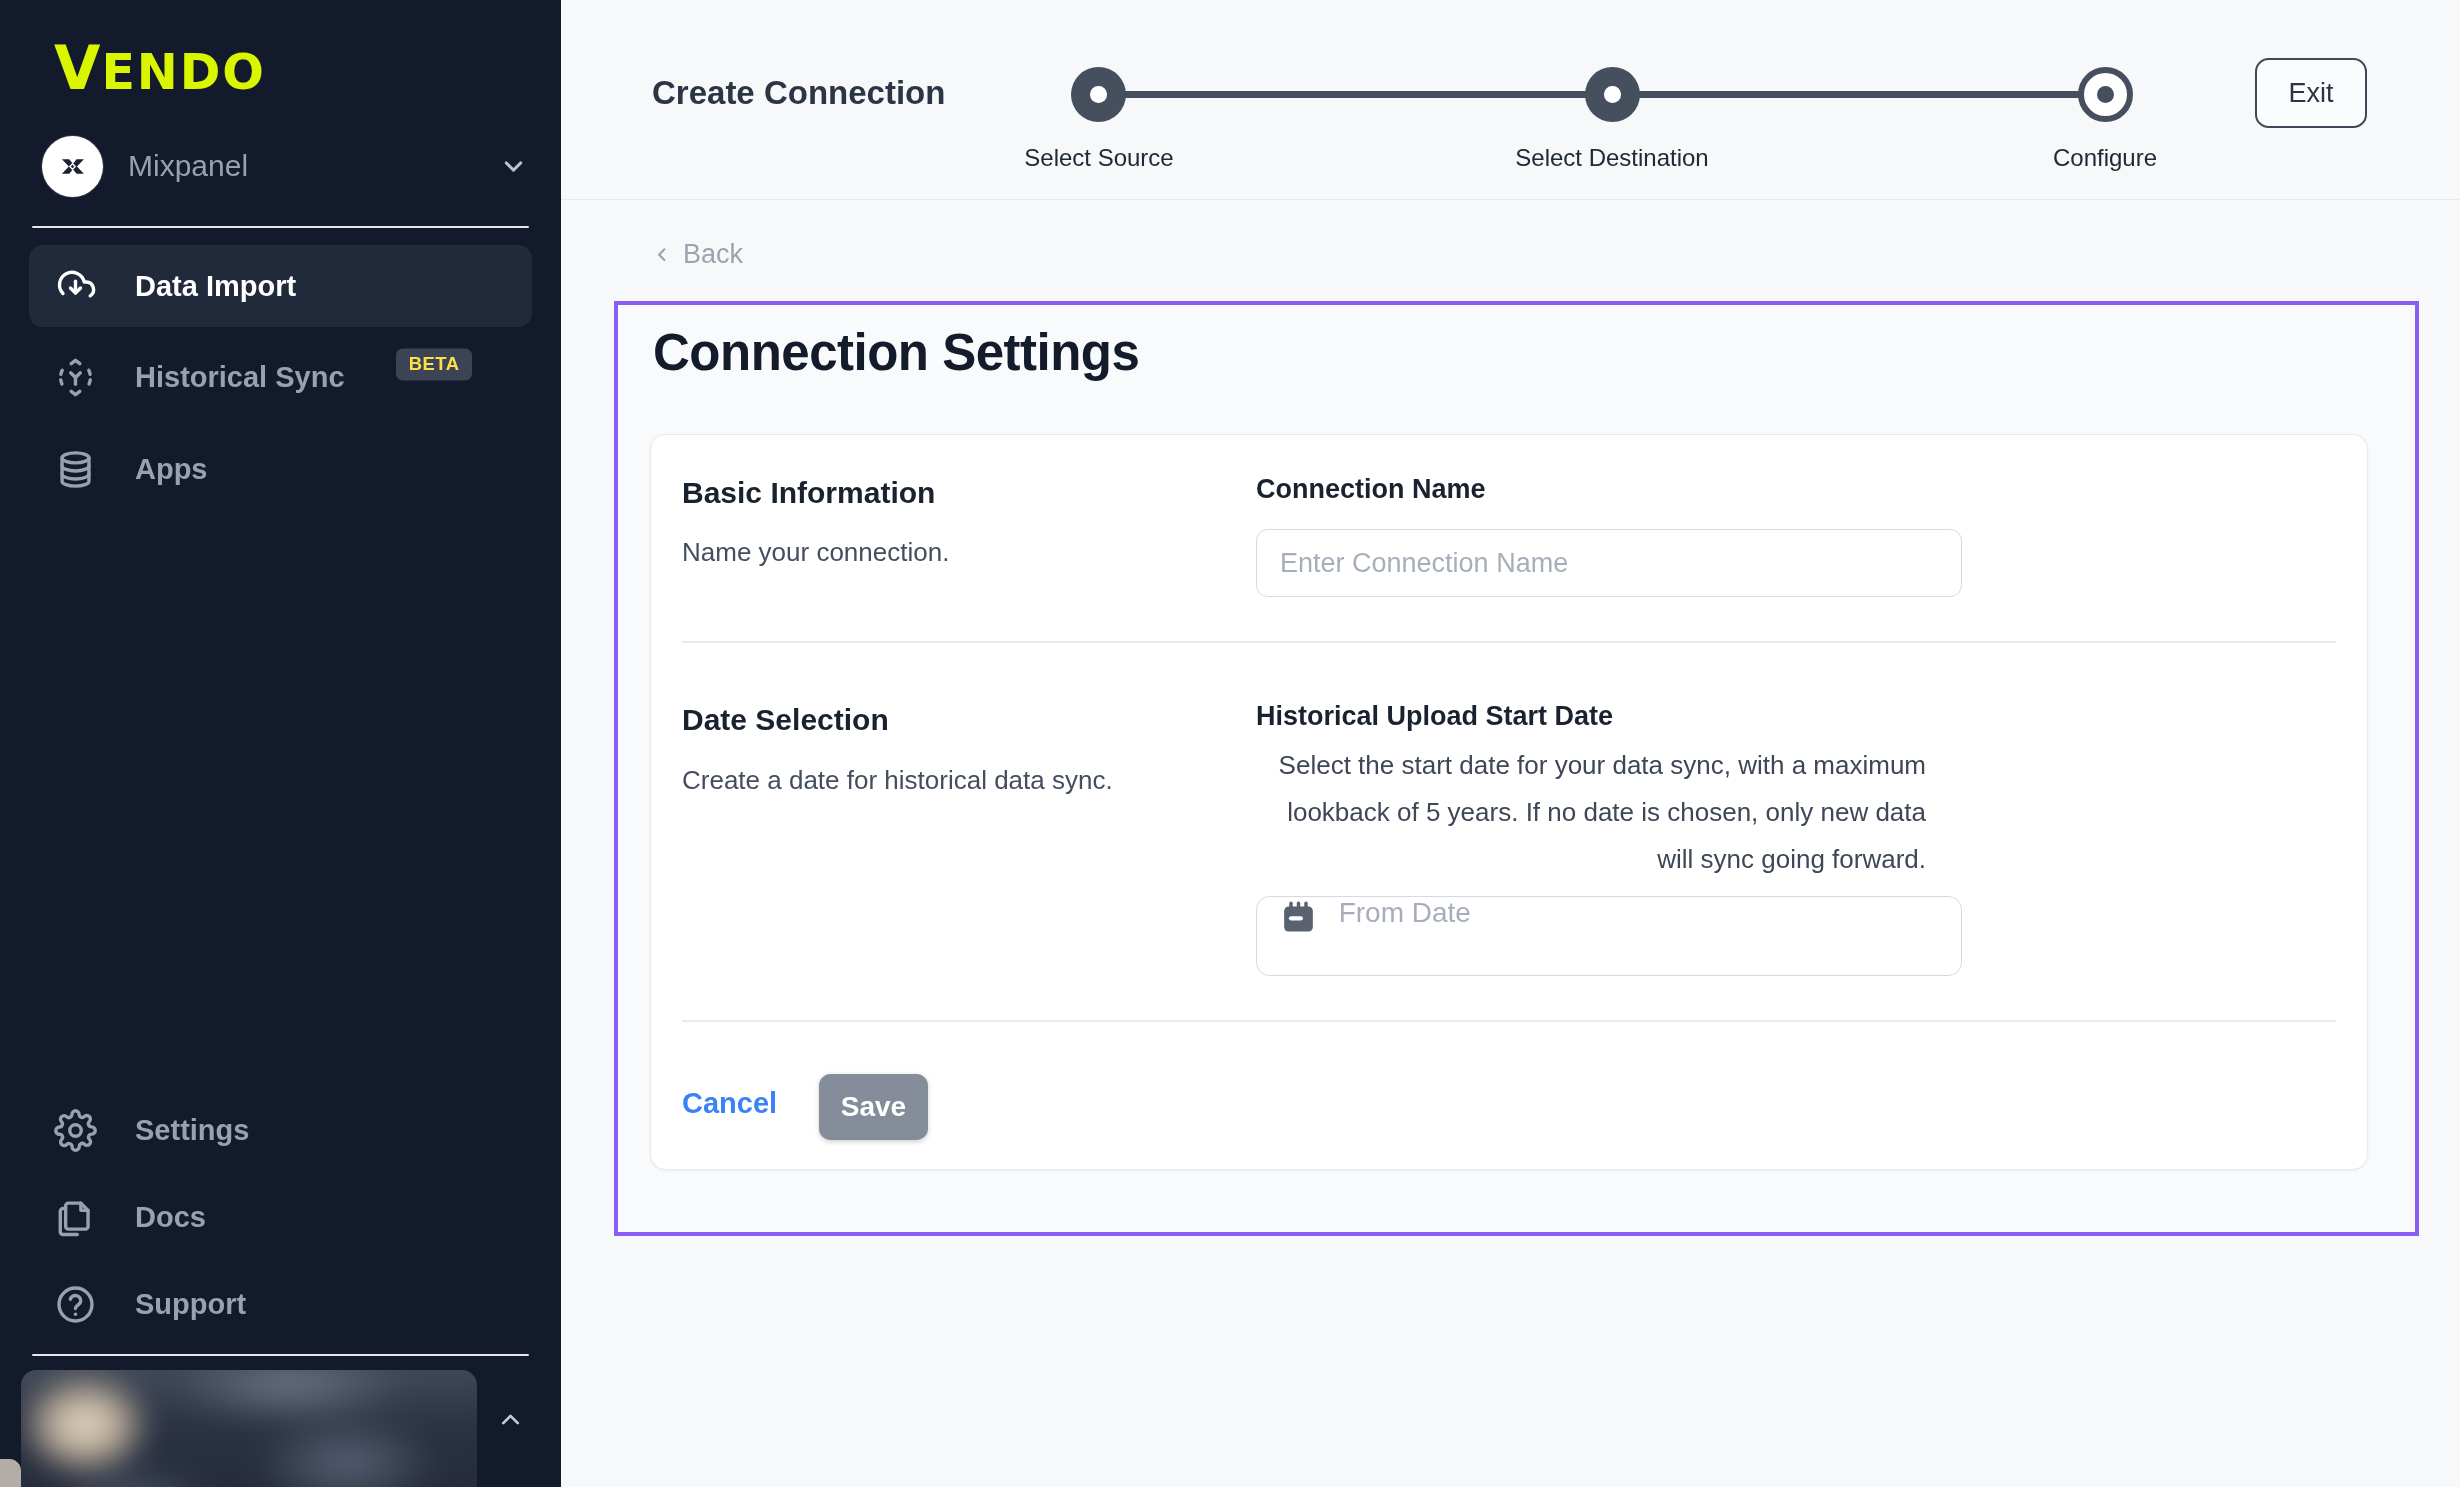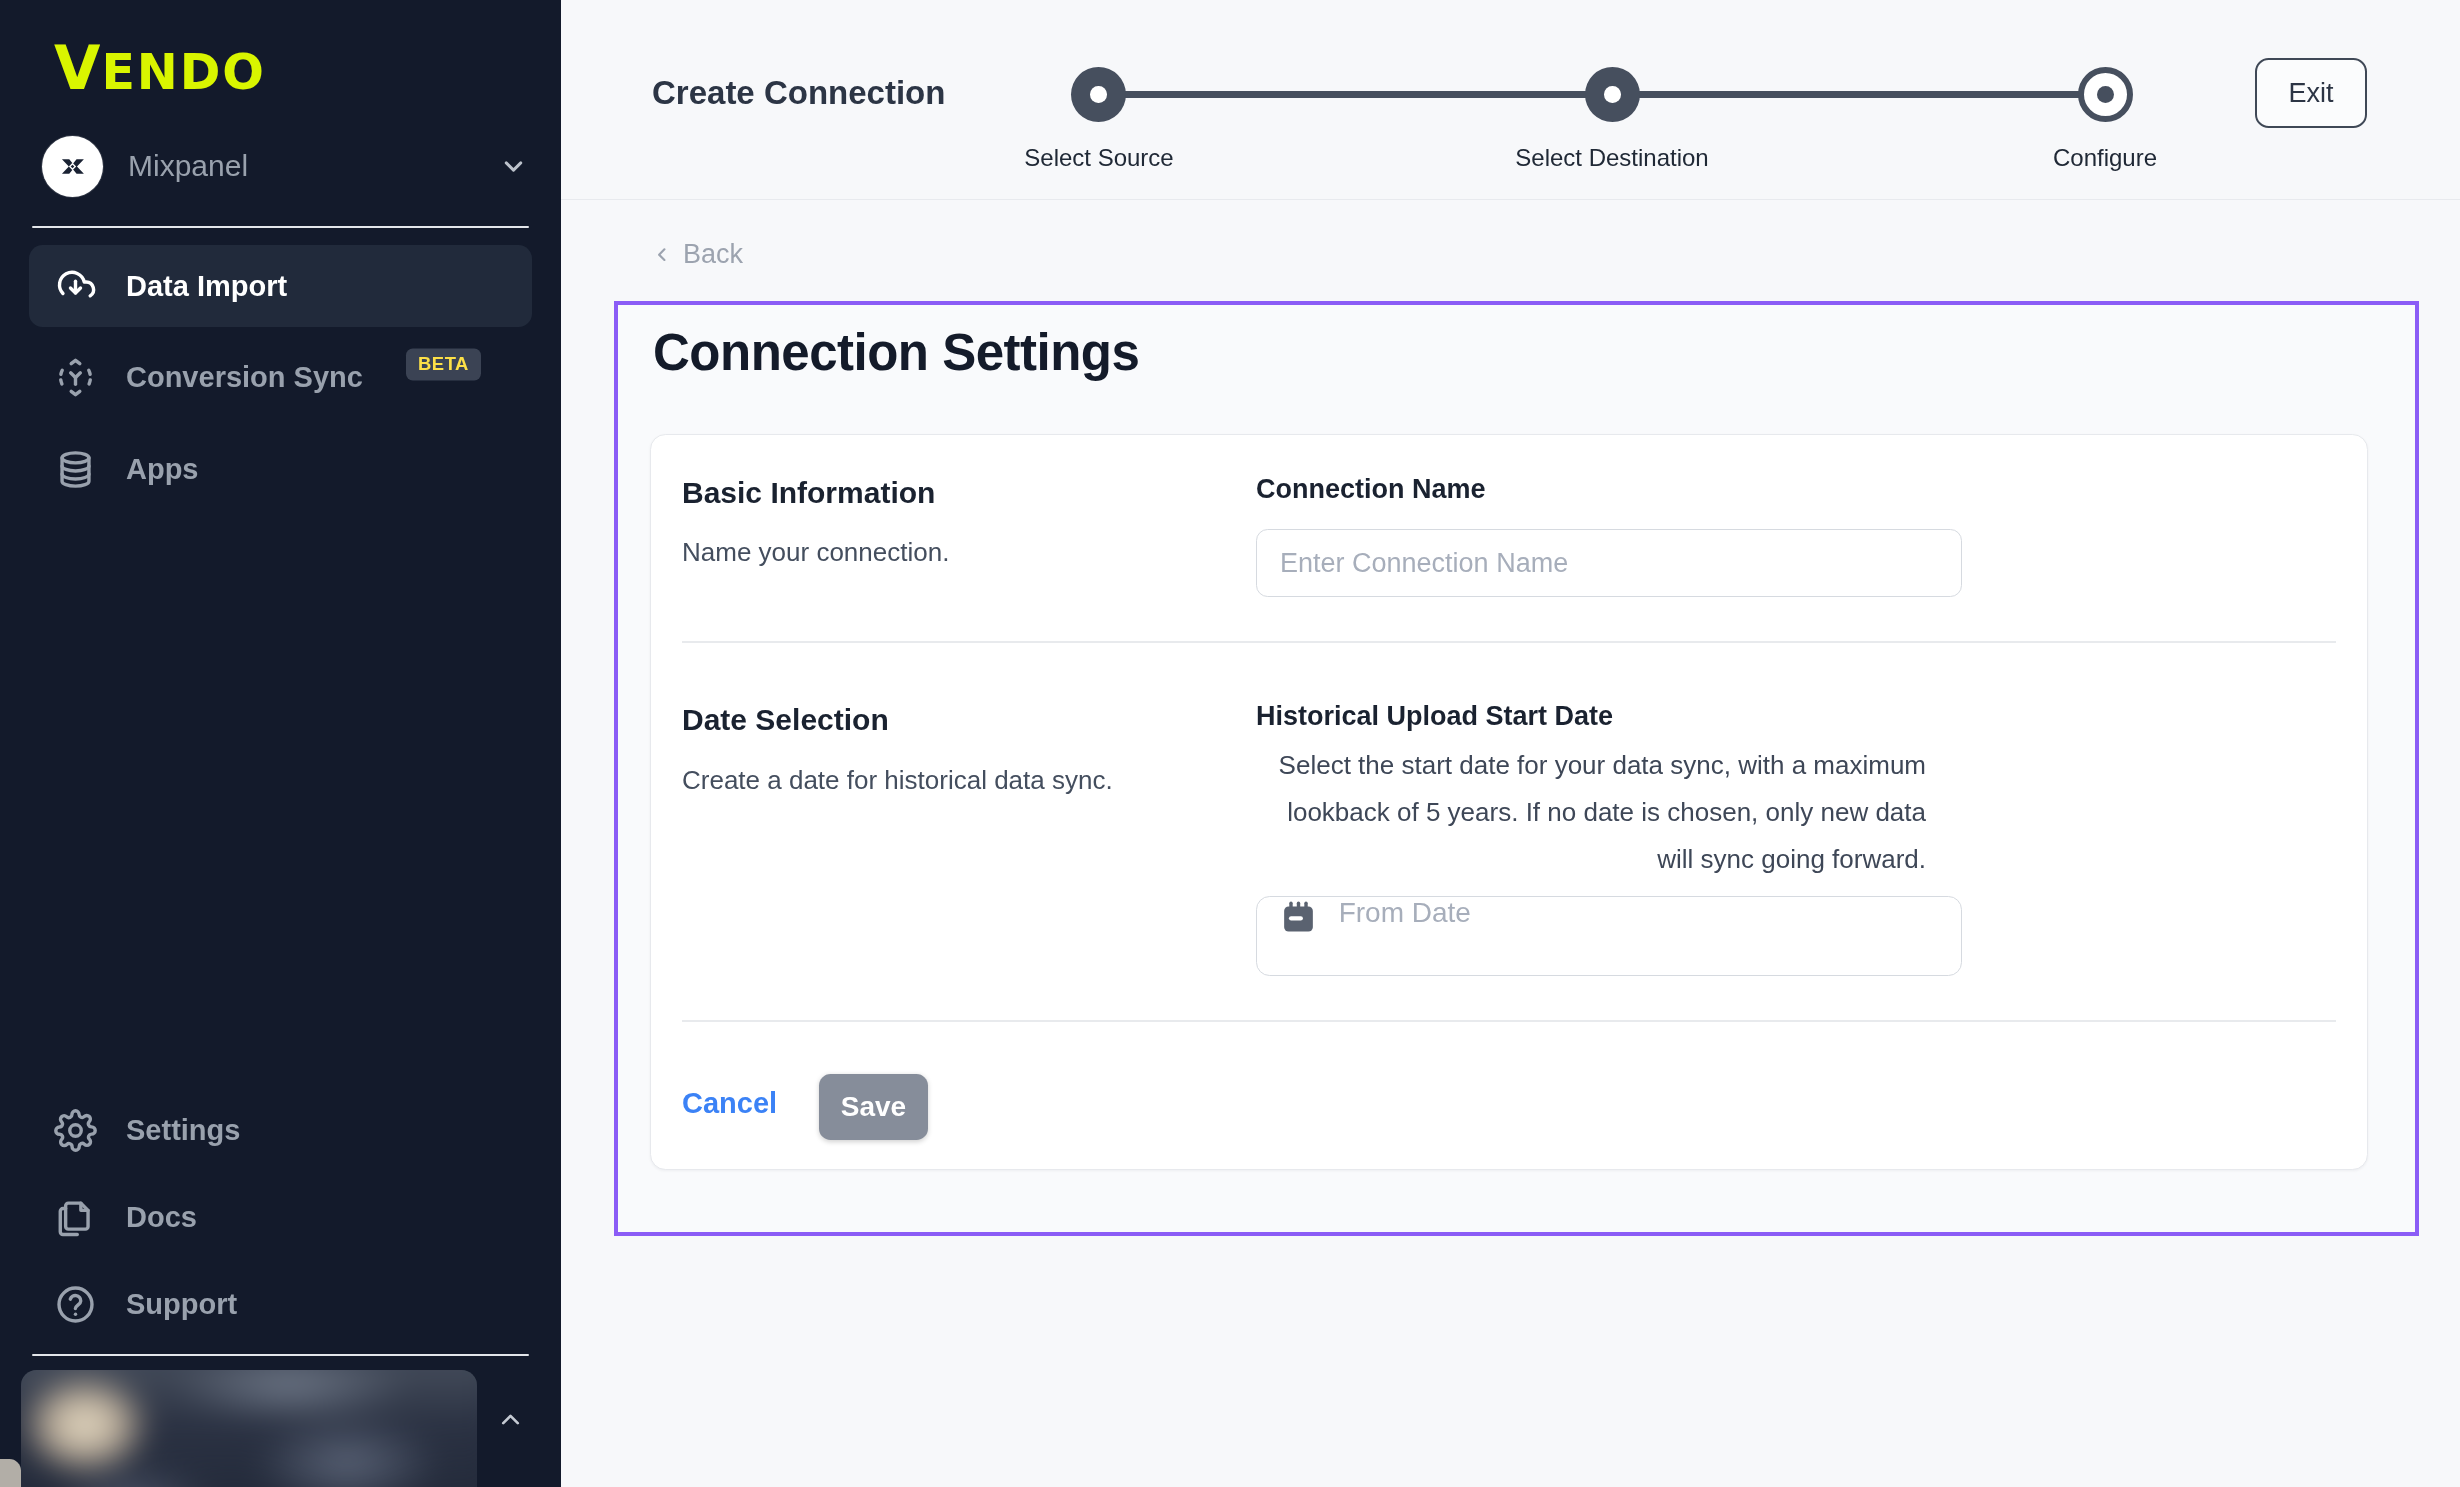--- a/index.html
+++ b/index.html
@@ -14,21 +14,21 @@
   .logo .rest { font-size:49px; letter-spacing:1.9px; }
   .workspace { position:absolute; top:134px; left:42px; right:33px; height:64px; display:flex; align-items:center; gap:25px; cursor:pointer; }
   .avatar { width:61px; height:61px; border-radius:50%; background:#FFFFFF; display:flex; align-items:center; justify-content:center; flex:none; box-shadow:0 0 0 1px rgba(255,255,255,.12); }
   .workspace-name { font-size:30px; color:#99A1AD; font-weight:500; }
   .workspace-chevron { margin-left:auto; color:#BCC2CB; display:flex; }
   .sidebar-divider { position:absolute; left:32px; right:32px; height:1.9px; background:#E3E6EA; border-radius:1px; }
   .divider-top { top:226px; }
   .divider-bottom { top:1354px; }
 
   .nav { position:absolute; top:245px; left:0; right:0; }
-  .nav-item { margin:0 29px 9.7px; padding:0 25px; height:82px; border-radius:13.6px; display:flex; align-items:center; gap:29px; color:#99A1AD; font-size:29px; font-weight:700; cursor:pointer; }
+  .nav-item { margin:0 29px 9.7px; padding:0 25px; height:82px; border-radius:13.6px; display:flex; align-items:center; gap:38px; color:#99A1AD; font-size:29px; font-weight:700; cursor:pointer; }
   .nav-item.active { background:#212A3B; color:#FFFFFF; }
   .nav-icon { width:43px; height:43px; flex:none; display:flex; }
   .beta-badge { background:#3B4354; color:#fde047; font-size:18.4px; font-weight:700; padding:4.9px 12.6px; border-radius:6.8px; margin-left:13.6px; transform:translateY(-13.6px); letter-spacing:0.5px; }
 
   .footer-nav { position:absolute; top:1087px; left:0; right:0; }
   .footer-nav .nav-item { height:87px; margin-bottom:0; }
 
   .profile-card { position:absolute; left:21.3px; top:1370px; width:456px; height:136px; border-radius:15.5px; overflow:hidden; background:#232A3A; cursor:pointer; }
   .profile-blur { position:absolute; inset:-23px; filter:blur(13.6px);
     background:
@@ -123,21 +123,21 @@
           <svg width="43" height="43" viewBox="0 0 24 24" fill="none" stroke="currentColor" stroke-width="1.9" stroke-linecap="round" stroke-linejoin="round">
             <polyline points="9.6 4.3 12 2.4 14.4 4.3"></polyline>
             <polyline points="9.6 19.7 12 21.6 14.4 19.7"></polyline>
             <path d="M4.6 8a9 9 0 0 0 0 8" stroke-dasharray="2.4 3"></path>
             <path d="M19.4 8a9 9 0 0 1 0 8" stroke-dasharray="2.4 3"></path>
             <line x1="12" y1="12" x2="12" y2="15.8"></line>
             <line x1="12" y1="12" x2="9.3" y2="9.4"></line>
             <line x1="12" y1="12" x2="14.7" y2="9.4"></line>
           </svg>
         </span>
-        <span>Conversion Sync</span>
+        <span>Historical Sync</span>
         <span class="beta-badge">BETA</span>
       </div>
       <div class="nav-item">
         <span class="nav-icon">
           <svg width="43" height="43" viewBox="0 0 24 24" fill="none" stroke="currentColor" stroke-width="1.9" stroke-linecap="round" stroke-linejoin="round">
             <ellipse cx="12" cy="5.5" rx="7.5" ry="2.8"></ellipse>
             <path d="M19.5 10c0 1.55-3.36 2.8-7.5 2.8S4.5 11.55 4.5 10"></path>
             <path d="M19.5 14.5c0 1.55-3.36 2.8-7.5 2.8s-7.5-1.25-7.5-2.8"></path>
             <path d="M4.5 5.5v13c0 1.55 3.36 2.8 7.5 2.8s7.5-1.25 7.5-2.8v-13"></path>
           </svg>

